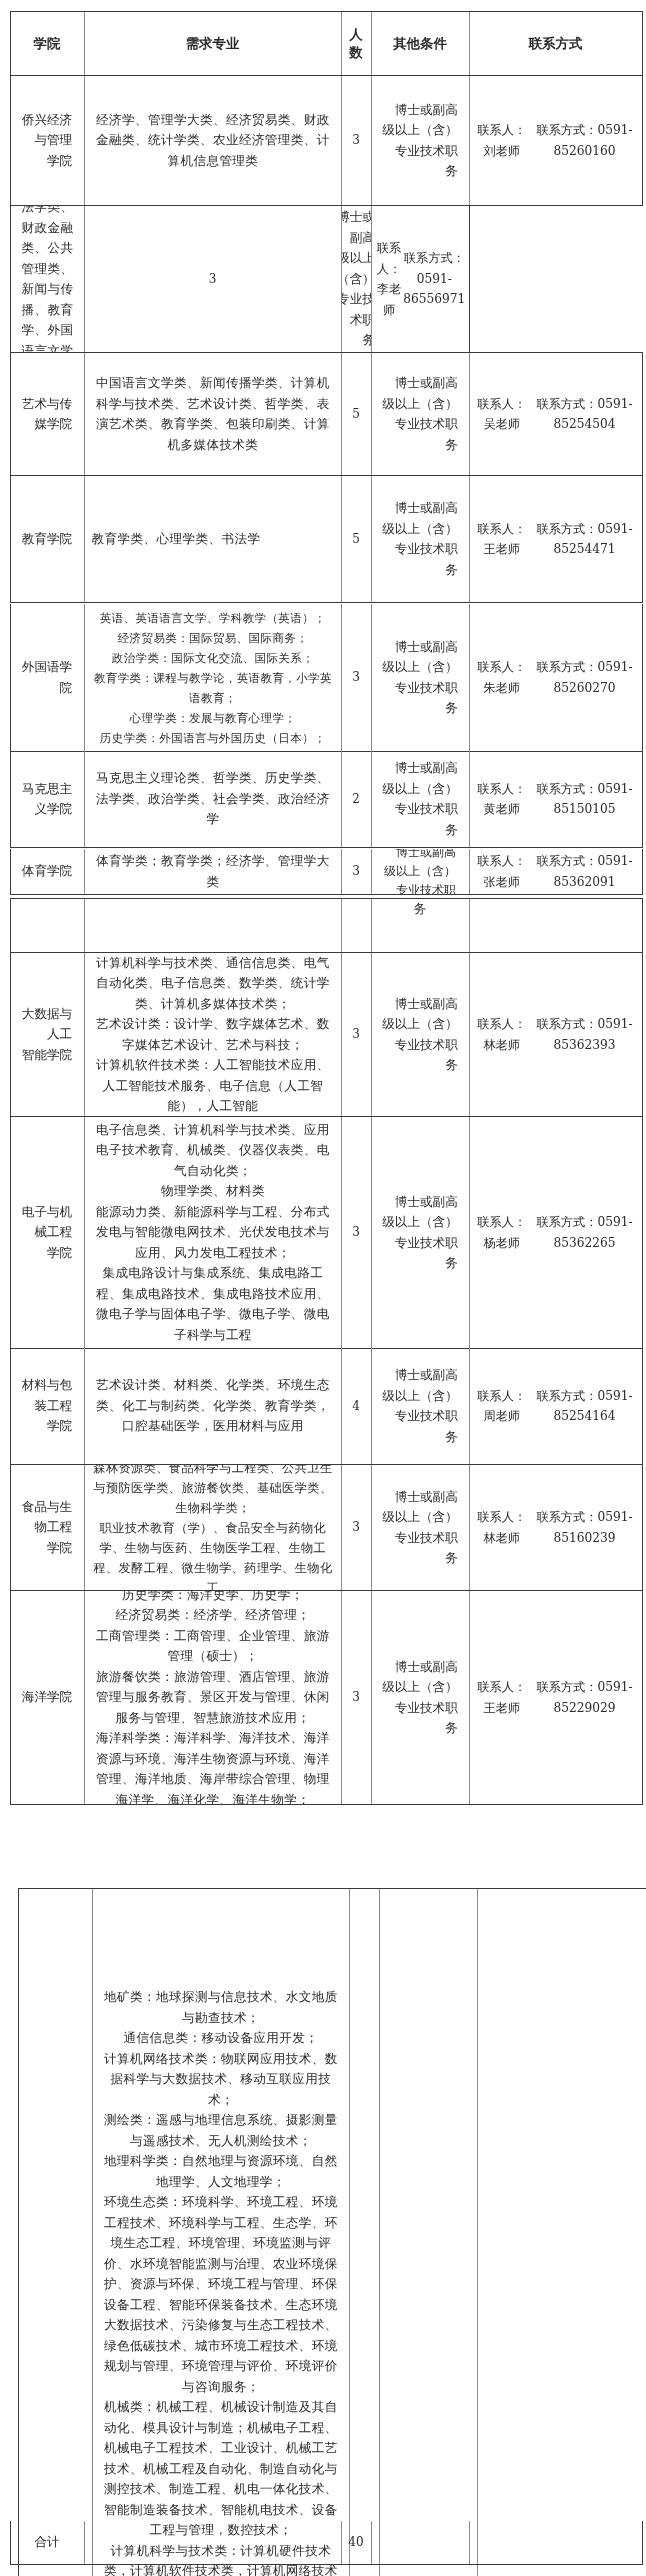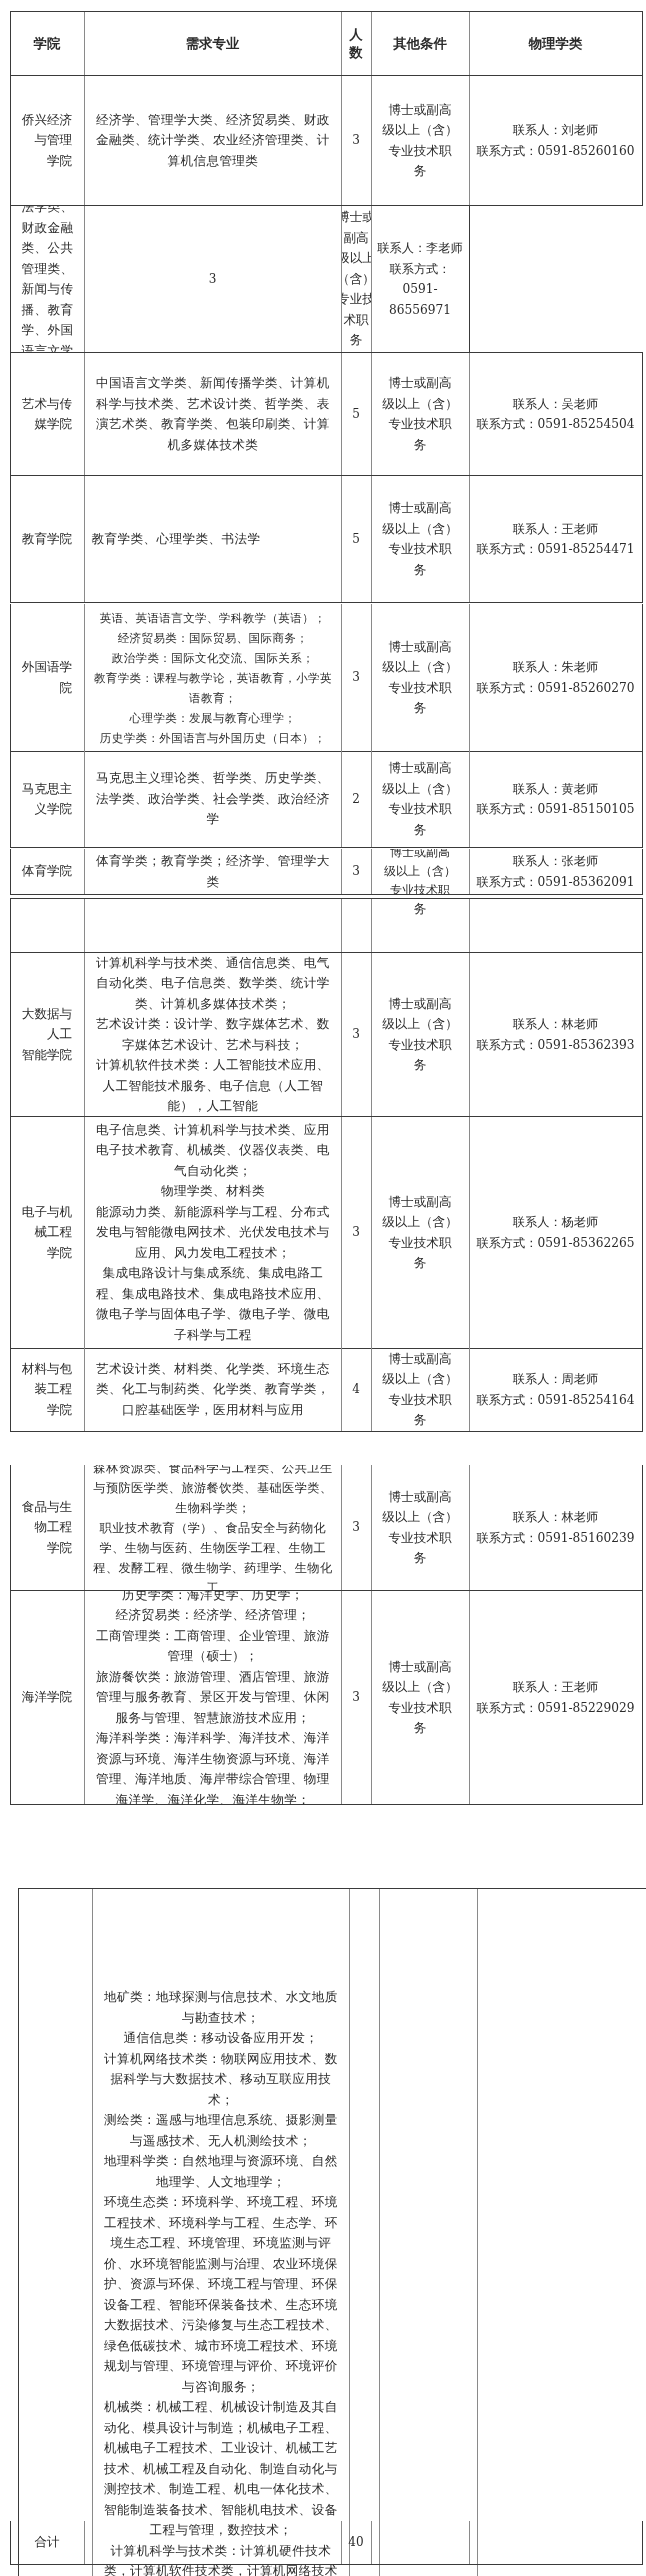--- a/index.html
+++ b/index.html
@@ -11,22 +11,22 @@
          border-bottom: 1.2px solid #3a3a3a; box-sizing: border-box; }
   .row.first { border-top: 1.2px solid #3a3a3a; }
   .cell { border-right: 0.8px solid #8a8a8a; box-sizing: border-box; display: flex;
           align-items: center; justify-content: center; text-align: center;
           font-size: 12.6px; line-height: 20.5px; padding: 0 3.2px; overflow: hidden; }
   .cell:first-child { border-left: 1.2px solid #3a3a3a; }
   .cell:last-child { border-right: 1.2px solid #3a3a3a; }
   .cell.major { justify-content: flex-start; text-align: center; padding: 0 6.3px 0 7.1px;
                 font-size: 12.6px; line-height: 20.5px; letter-spacing: 0.4px; }
   .cell.count { padding: 0; font-size: 12px; }
-  .cell.cond { line-height: 20.5px; padding: 0 6.3px; }
-  .cell.contact { flex-direction: column; line-height: 20.5px; font-size: 12.2px; padding: 0 3.2px; }
+  .cell.cond { line-height: 20.5px; padding: 0 6.3px; text-align: right; }
+  .cell.contact { flex-direction: row; line-height: 20.5px; font-size: 12.2px; padding: 0 3.2px; }
   .hdr .cell { font-weight: bold; font-size: 13.4px; }
   .hdr .cell.count { flex-direction: column; line-height: 17.4px; font-size: 13.4px; }
   .college { line-height: 20.5px; padding: 0 8px; }
   .major-text { white-space: pre-line; }
   .cond-text { white-space: pre-line; }
   .college-text { white-space: pre-line; text-align: right; }
   .top { align-items: flex-start; padding-top: 4.7px; }
 </style>
 </head>
 <body>
@@ -34,21 +34,21 @@
 <div class="tbl">
 
   <div class="row hdr first" style="top:11px;height:65px;">
     <div class="cell">学院</div>
     <div class="cell">需求专业</div>
     <div class="cell count">
       <span>人</span>
       <span>数</span>
     </div>
     <div class="cell">其他条件</div>
-    <div class="cell">物理学类</div>
+    <div class="cell">联系方式</div>
   </div>
 
   <div class="row" style="top:76px;height:130px;">
     <div class="cell college">
         <span class="college-text">侨兴经济
 与管理
 学院</span>
       </div>
     <div class="cell major">
         <span class="major-text">经济学、管理学大类、经济贸易类、财政金融类、统计学类、农业经济管理类、计算机信息管理类</span>
@@ -243,21 +243,21 @@
 级以上（含）
 专业技术职
 务</span>
       </div>
     <div class="cell contact">
       <span>联系人：杨老师</span>
       <span>联系方式：0591-85362265</span>
     </div>
   </div>
 
-  <div class="row" style="top:1348px;height:84px;">
+  <div class="row" style="top:1348px;height:117px;">
     <div class="cell college">
         <span class="college-text">材料与包
 装工程
 学院</span>
       </div>
     <div class="cell major">
         <span class="major-text">艺术设计类、材料类、化学类、环境生态类、化工与制药类、化学类、教育学类，口腔基础医学，医用材料与应用</span>
       </div>
     <div class="cell count">4</div>
     <div class="cell cond">

